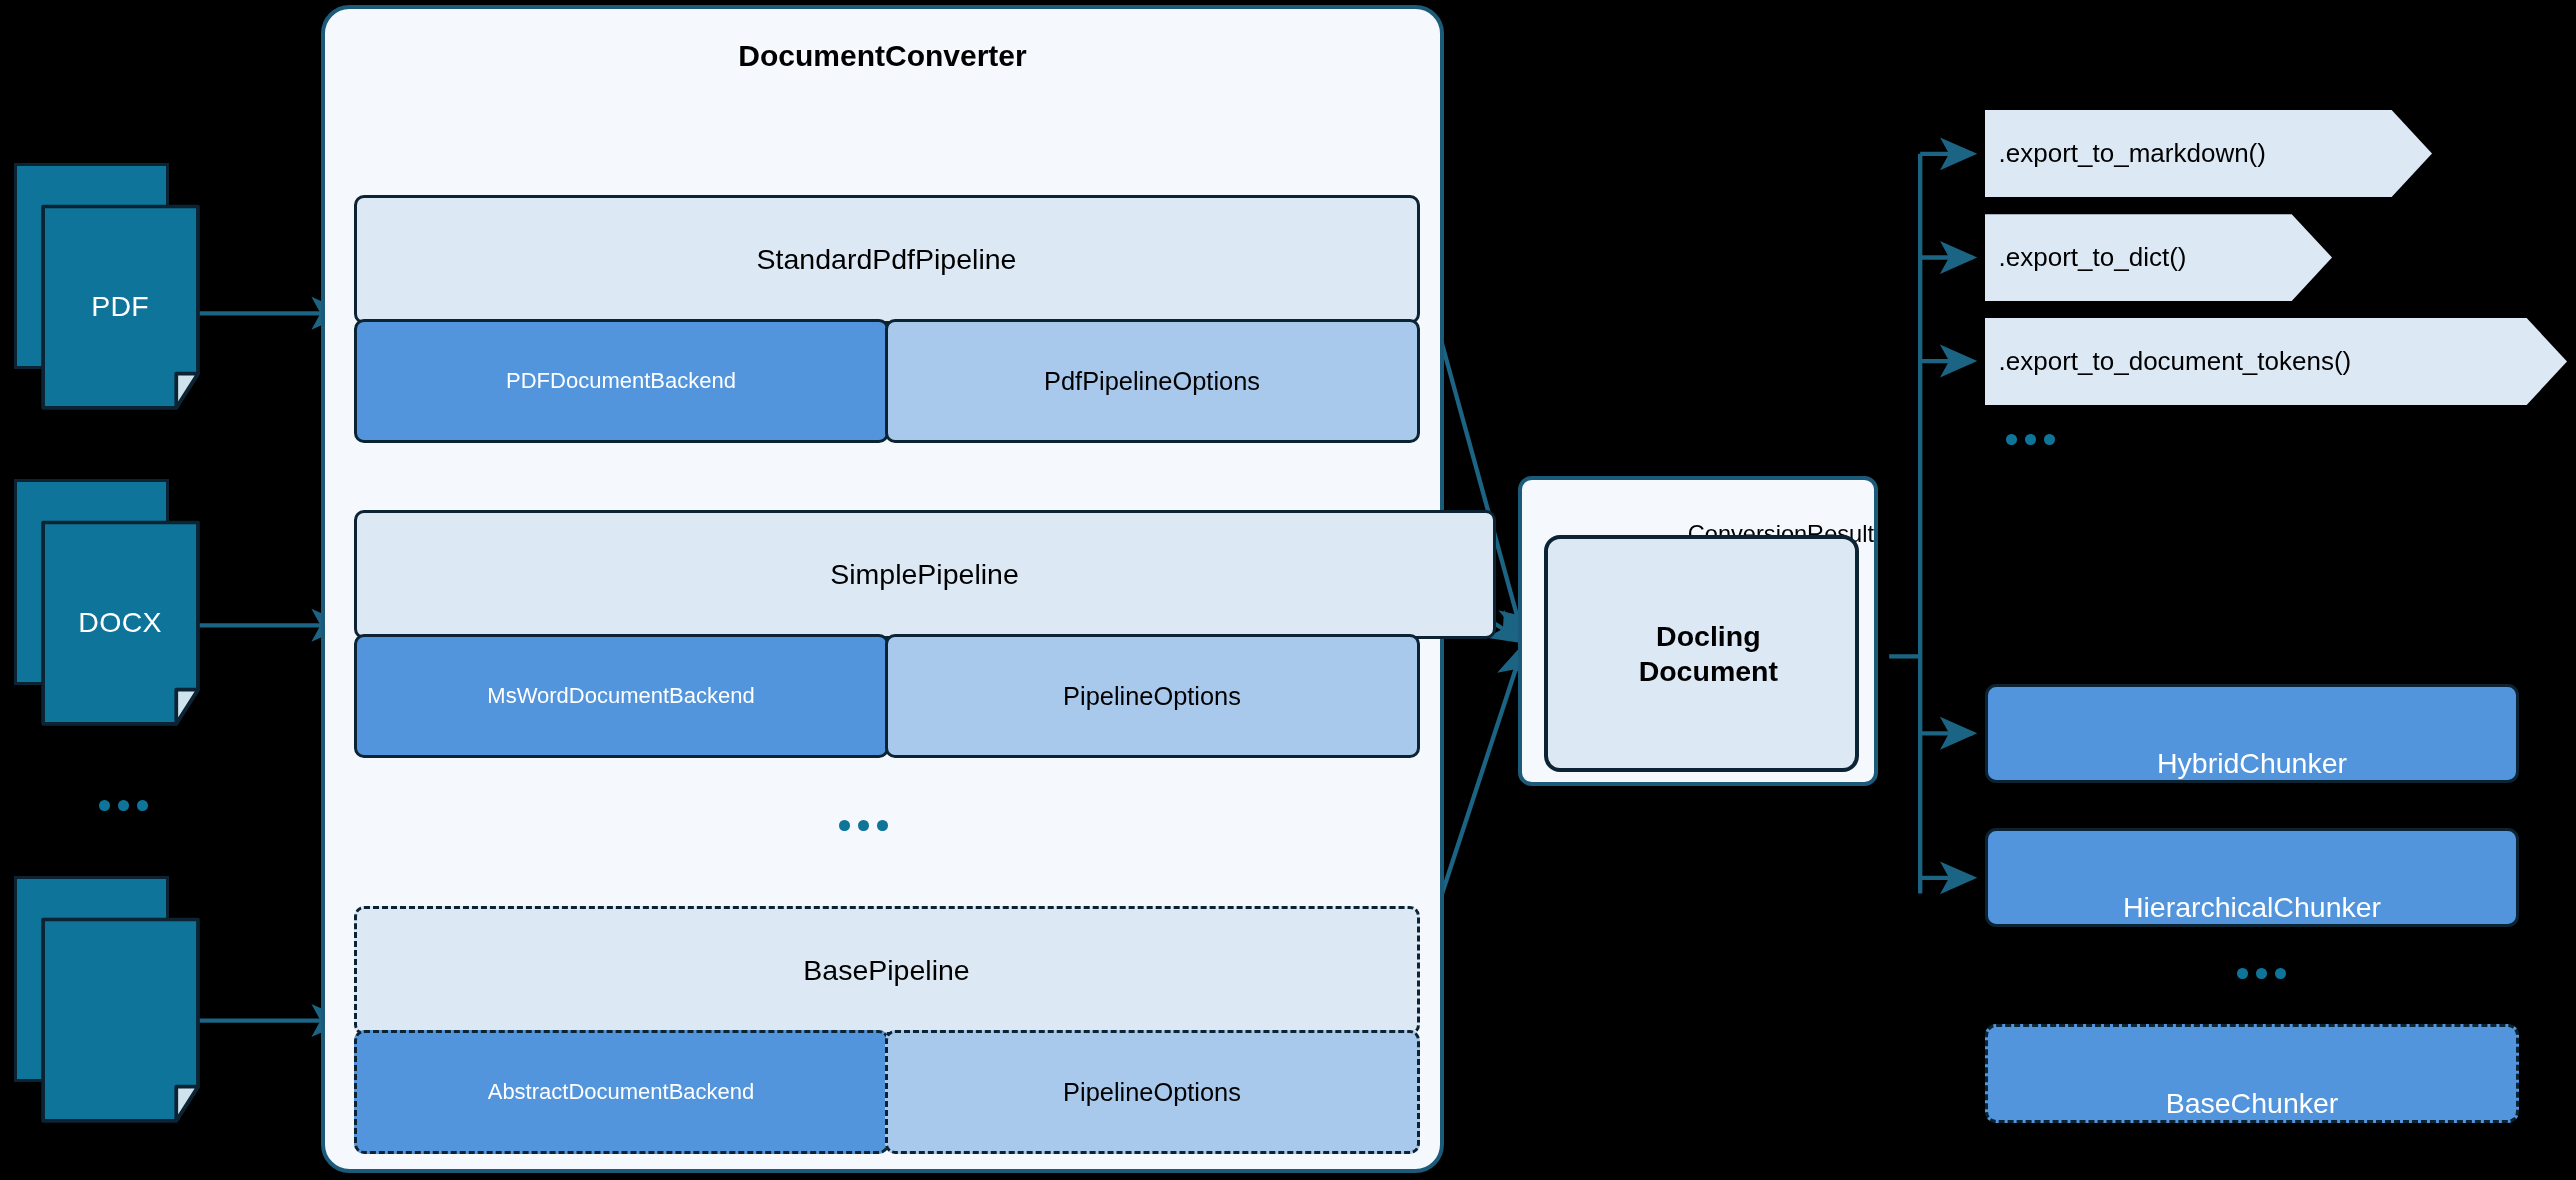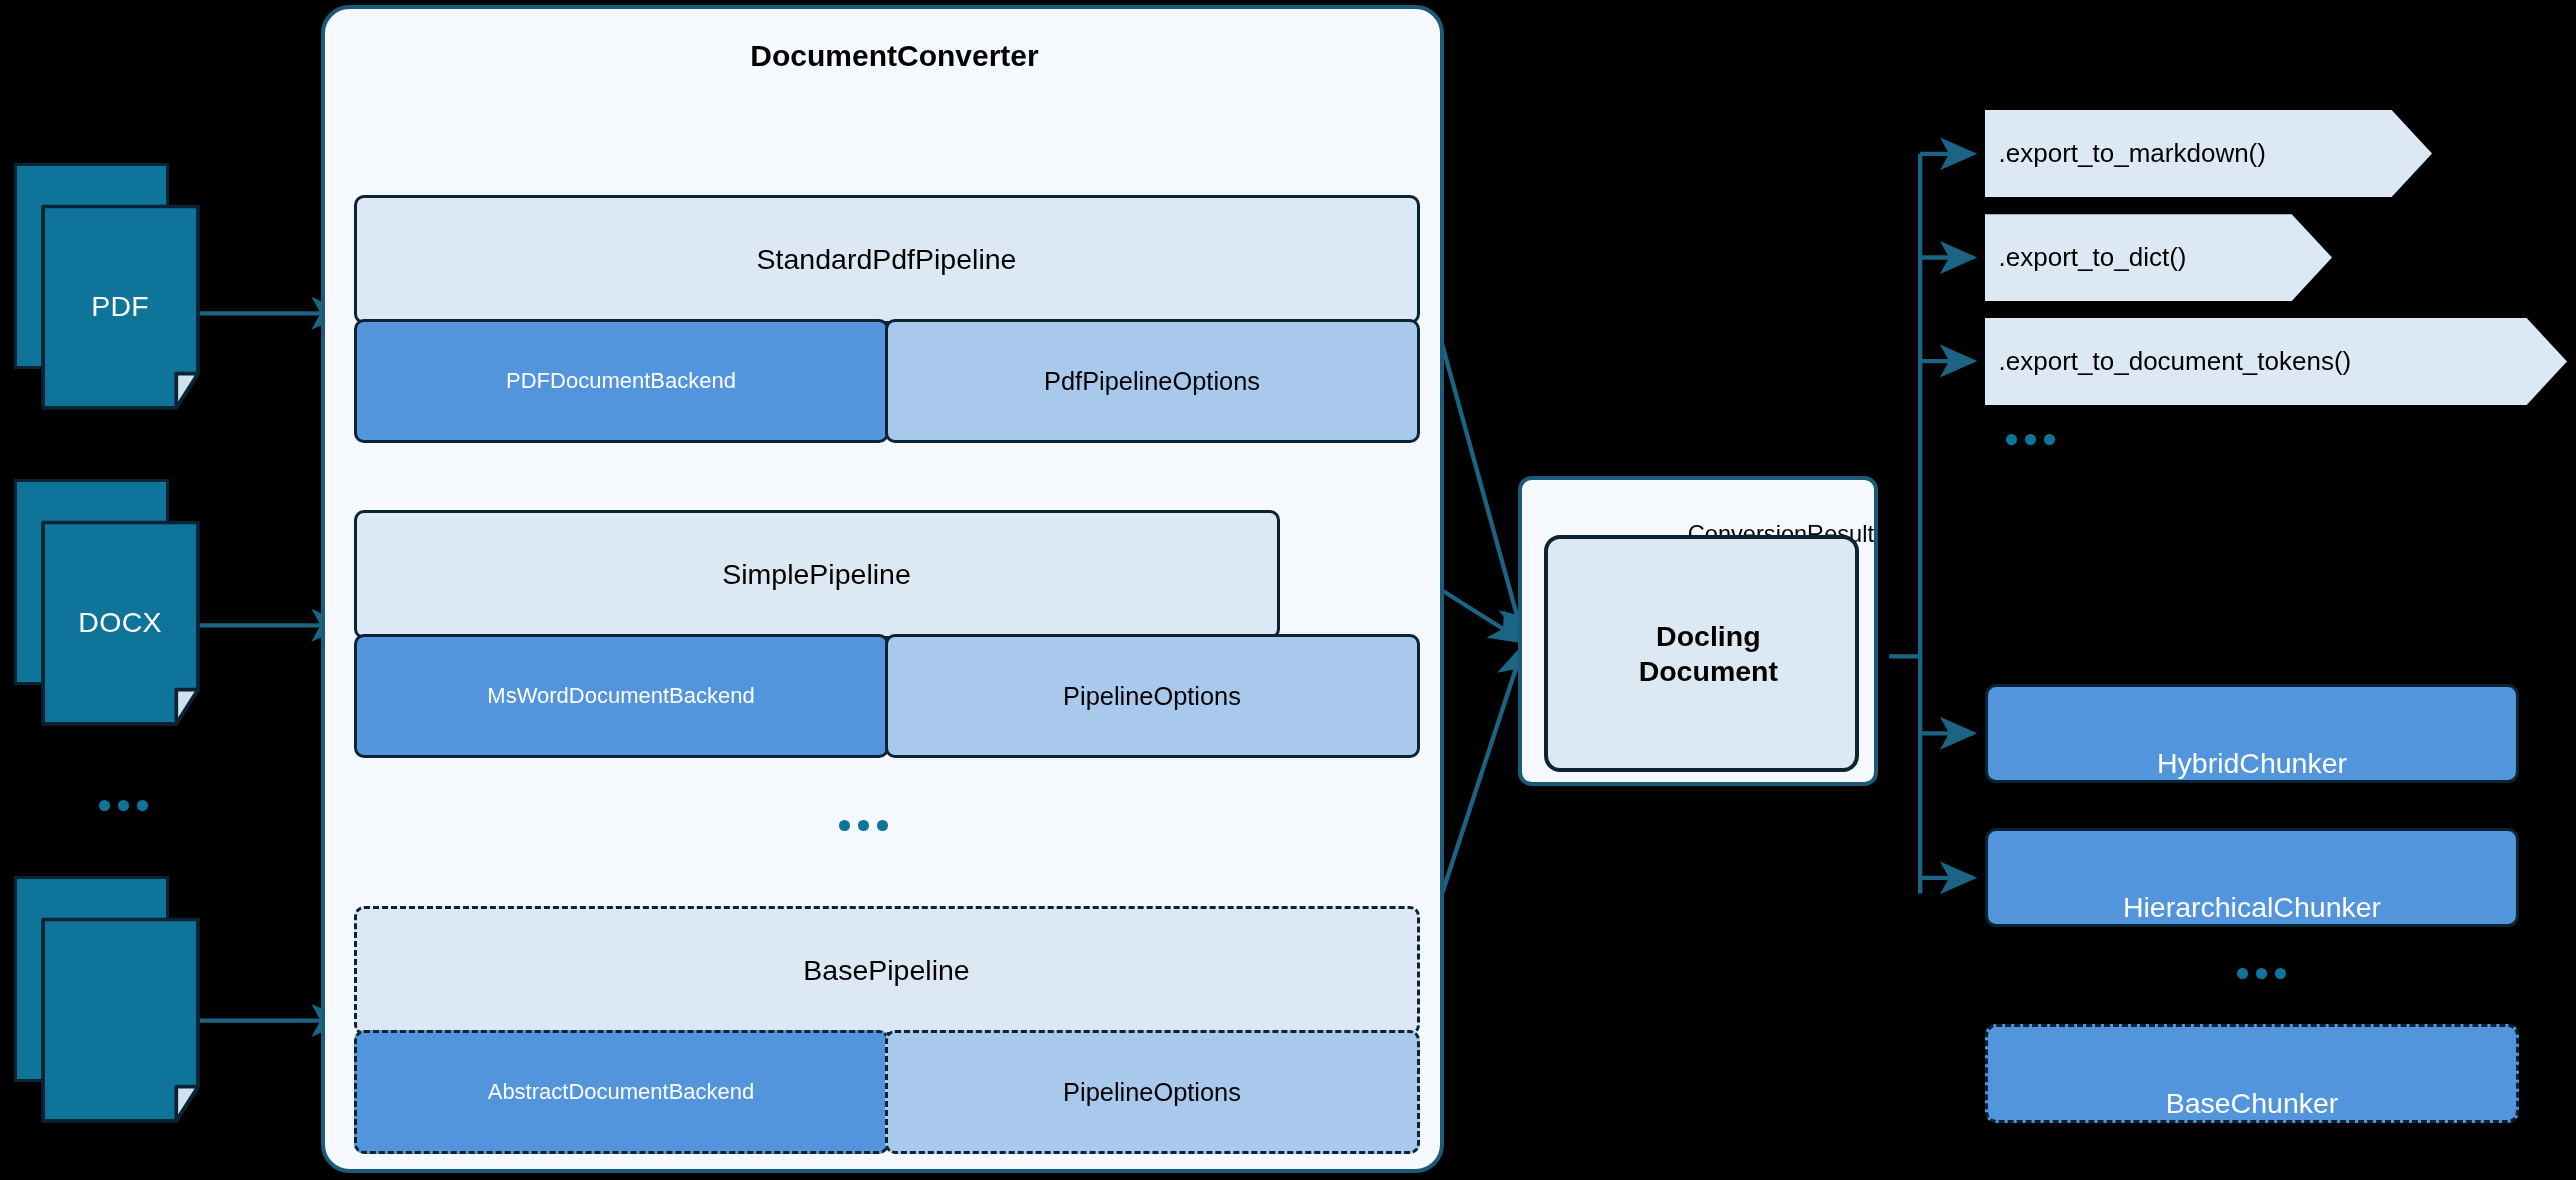--- a/index.html
+++ b/index.html
@@ -7,21 +7,21 @@
   #stage{position:relative;width:2576px;height:1180px;background:#000;overflow:hidden;}
 
   
   .doc{position:absolute;}
   .doc .back{position:absolute;left:0;top:0;background:#0f7499;border:3.7px solid #0b2333;box-sizing:border-box;}
   .doc .front-svg{position:absolute;left:0;top:0;}
   .doc .lbl{position:absolute;display:flex;align-items:center;justify-content:center;
             color:#fff;font-size:28.5px;line-height:1.12;text-align:center;letter-spacing:0.3px;z-index:4;}
 
   
-  #converter{position:absolute;background:#f5f8fc;border:4.3px solid #1b5a78;border-radius:28.5px;box-sizing:border-box;padding-left:12px;}
+  #converter{position:absolute;background:#f5f8fc;border:4.3px solid #1b5a78;border-radius:28.5px;box-sizing:border-box;}
   #conv-title{position:absolute;width:100%;text-align:center;font-weight:bold;font-size:30px;color:#000;}
 
   .pgroup{position:absolute;}
   .phead{position:absolute;left:0;top:0;background:#dde8f5;border:3.7px solid #0b2333;box-sizing:border-box;
          border-radius:10px;display:flex;align-items:center;justify-content:center;font-size:28.5px;color:#000;}
   .pbackend{position:absolute;background:#5295dd;border:3.7px solid #0b2333;box-sizing:border-box;border-radius:10px;
             display:flex;align-items:center;justify-content:center;color:#fff;font-size:22px;}
   .popts{position:absolute;background:#a8c9ec;border:3.7px solid #0b2333;box-sizing:border-box;border-radius:10px;
          display:flex;align-items:center;justify-content:center;color:#000;font-size:25.4px;}
   .pgroup.dashed .phead,.pgroup.dashed .pbackend,.pgroup.dashed .popts{border-style:dashed;}
@@ -119,21 +119,21 @@
   <div id="converter" style="left:321px;top:5px;width:1123px;height:1168px;">
     <div id="conv-title" style="top:30px;">DocumentConverter</div>
 
     <div class="pgroup" style="left:28.5px;top:186px;width:1066px;height:248px;">
       <div class="phead" style="width:1066px;height:129px;">StandardPdfPipeline</div>
       <div class="pbackend" style="left:0;top:124px;width:535px;height:124px;">PDFDocumentBackend</div>
       <div class="popts" style="left:531px;top:124px;width:535px;height:124px;">PdfPipelineOptions</div>
     </div>
 
     <div class="pgroup" style="left:28.5px;top:501px;width:1066px;height:248px;">
-      <div class="phead" style="width:926px;height:129px;">SimplePipeline</div>
+      <div class="phead" style="width:1142px;height:129px;">SimplePipeline</div>
       <div class="pbackend" style="left:0;top:124px;width:535px;height:124px;">MsWordDocumentBackend</div>
       <div class="popts" style="left:531px;top:124px;width:535px;height:124px;">PipelineOptions</div>
     </div>
 
     <div class="ell" style="left:514px;top:811px;">
       <i></i>
         <i></i>
         <i></i>
     </div>
 

